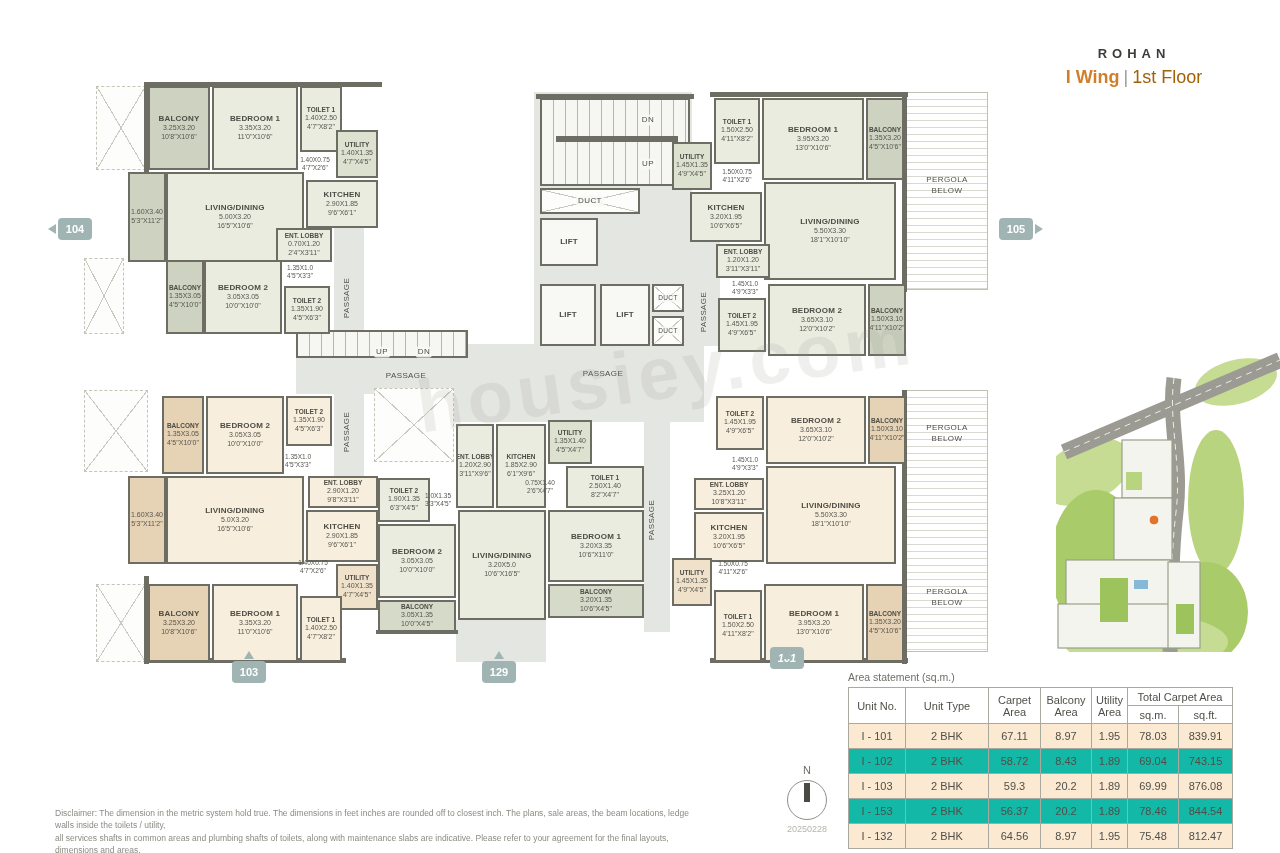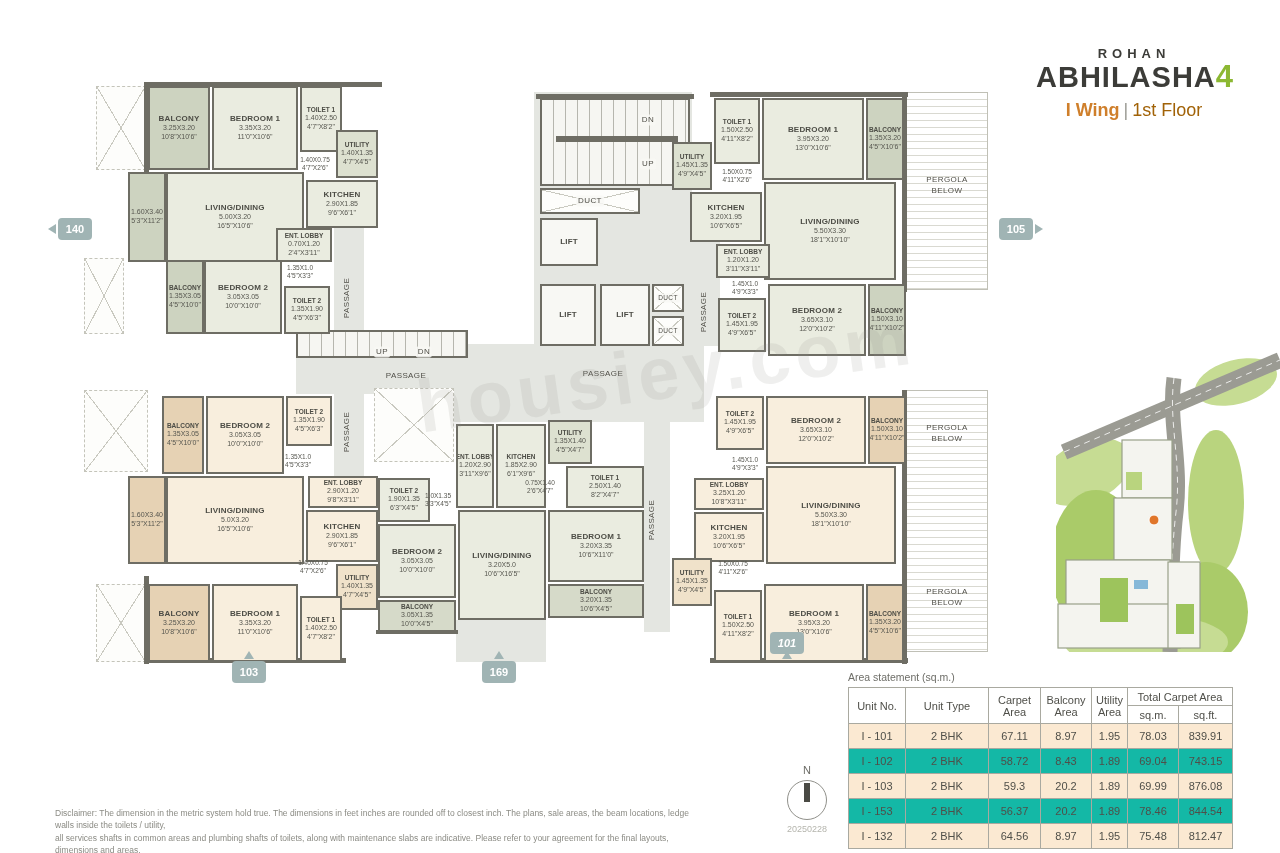--- a/index.html
+++ b/index.html
@@ -409,37 +409,36 @@
     <div class="plabel" style="left: 406px; top: 376px;">PASSAGE</div>
     <div class="plabel" style="left: 603px; top: 374px;">PASSAGE</div>
     <div class="plabel" style="left: 704px; top: 312px; transform: translate(-50%, -50%) rotate(-90deg);">PASSAGE</div>
     <div class="plabel" style="left: 652px; top: 520px; transform: translate(-50%, -50%) rotate(-90deg);">PASSAGE</div>
     <div class="plabel" style="left: 947px; top: 186px;">PERGOLA
 BELOW</div>
     <div class="plabel" style="left: 947px; top: 434px;">PERGOLA
 BELOW</div>
     <div class="plabel" style="left: 947px; top: 598px;">PERGOLA
 BELOW</div>
-    <div class="badge" style="left: 58px; top: 218px;">140</div>
+    <div class="badge" style="left: 58px; top: 218px;">104</div>
     <div class="arr left" style="left: 48px; top: 224px;"></div>
     <div class="badge" style="left: 999px; top: 218px;">105</div>
     <div class="arr right" style="left: 1035px; top: 224px;"></div>
     <div class="badge" style="left: 232px; top: 661px; text-align: right;">103</div>
     <div class="arr up" style="left: 244px; top: 651px;"></div>
-    <div class="badge" style="left: 482px; top: 661px;">169</div>
+    <div class="badge" style="left: 482px; top: 661px;">129</div>
     <div class="arr up" style="left: 494px; top: 651px;"></div>
-    <div class="badge" style="left: 770px; top: 632px; font-style: italic;">101</div>
+    <div class="badge" style="left: 770px; top: 647px; font-style: italic;">101</div>
     <div class="arr up" style="left: 782px; top: 651px;"></div>
   </div>
 
 <div class="watermark">housiey.com</div>
 
 <div class="brand">
   <div class="brand-top">ROHAN</div>
-  <div class="brand-main"><span>ABHILASHA</span><span class="brand-num">4</span></div>
   <div class="brand-sub">
     <span class="brand-wing">I Wing</span><span class="brand-sep">|</span><span class="brand-floor">1st Floor</span>
   </div>
 </div>
 
 <svg class="sitemap" width="224" height="300" viewBox="0 0 224 300">
   <ellipse cx="30" cy="120" rx="48" ry="30" fill="#c6dc93" transform="rotate(-25 30 120)"></ellipse>
   <ellipse cx="180" cy="30" rx="42" ry="22" fill="#c6dc93" transform="rotate(-15 180 30)"></ellipse>
   <ellipse cx="160" cy="150" rx="28" ry="72" fill="#b9d47e"></ellipse>
   <ellipse cx="40" cy="210" rx="46" ry="72" fill="#aacb69"></ellipse>

